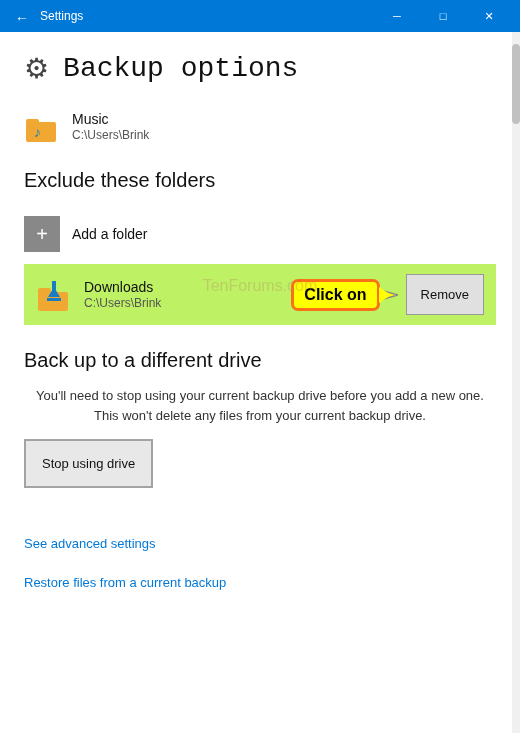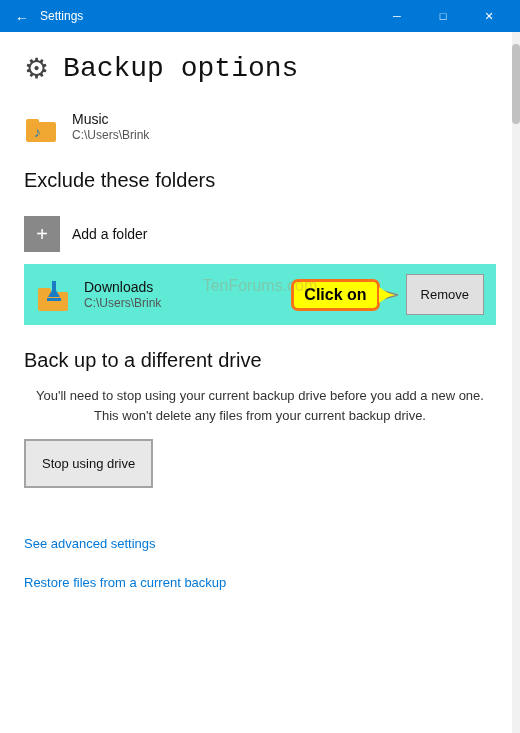--- a/index.html
+++ b/index.html
@@ -126,21 +126,21 @@
       font-weight: 300;
       flex-shrink: 0;
     }
     .add-folder-label {
       font-size: 14px;
       color: #111;
     }
 
     
     .downloads-row {
-      background: #5eead4;
+      background: #bef264;
       display: flex;
       align-items: center;
       gap: 12px;
       padding: 10px 12px;
       margin-bottom: 4px;
       position: relative;
     }
     .download-icon {
       width: 36px;
       height: 36px;

